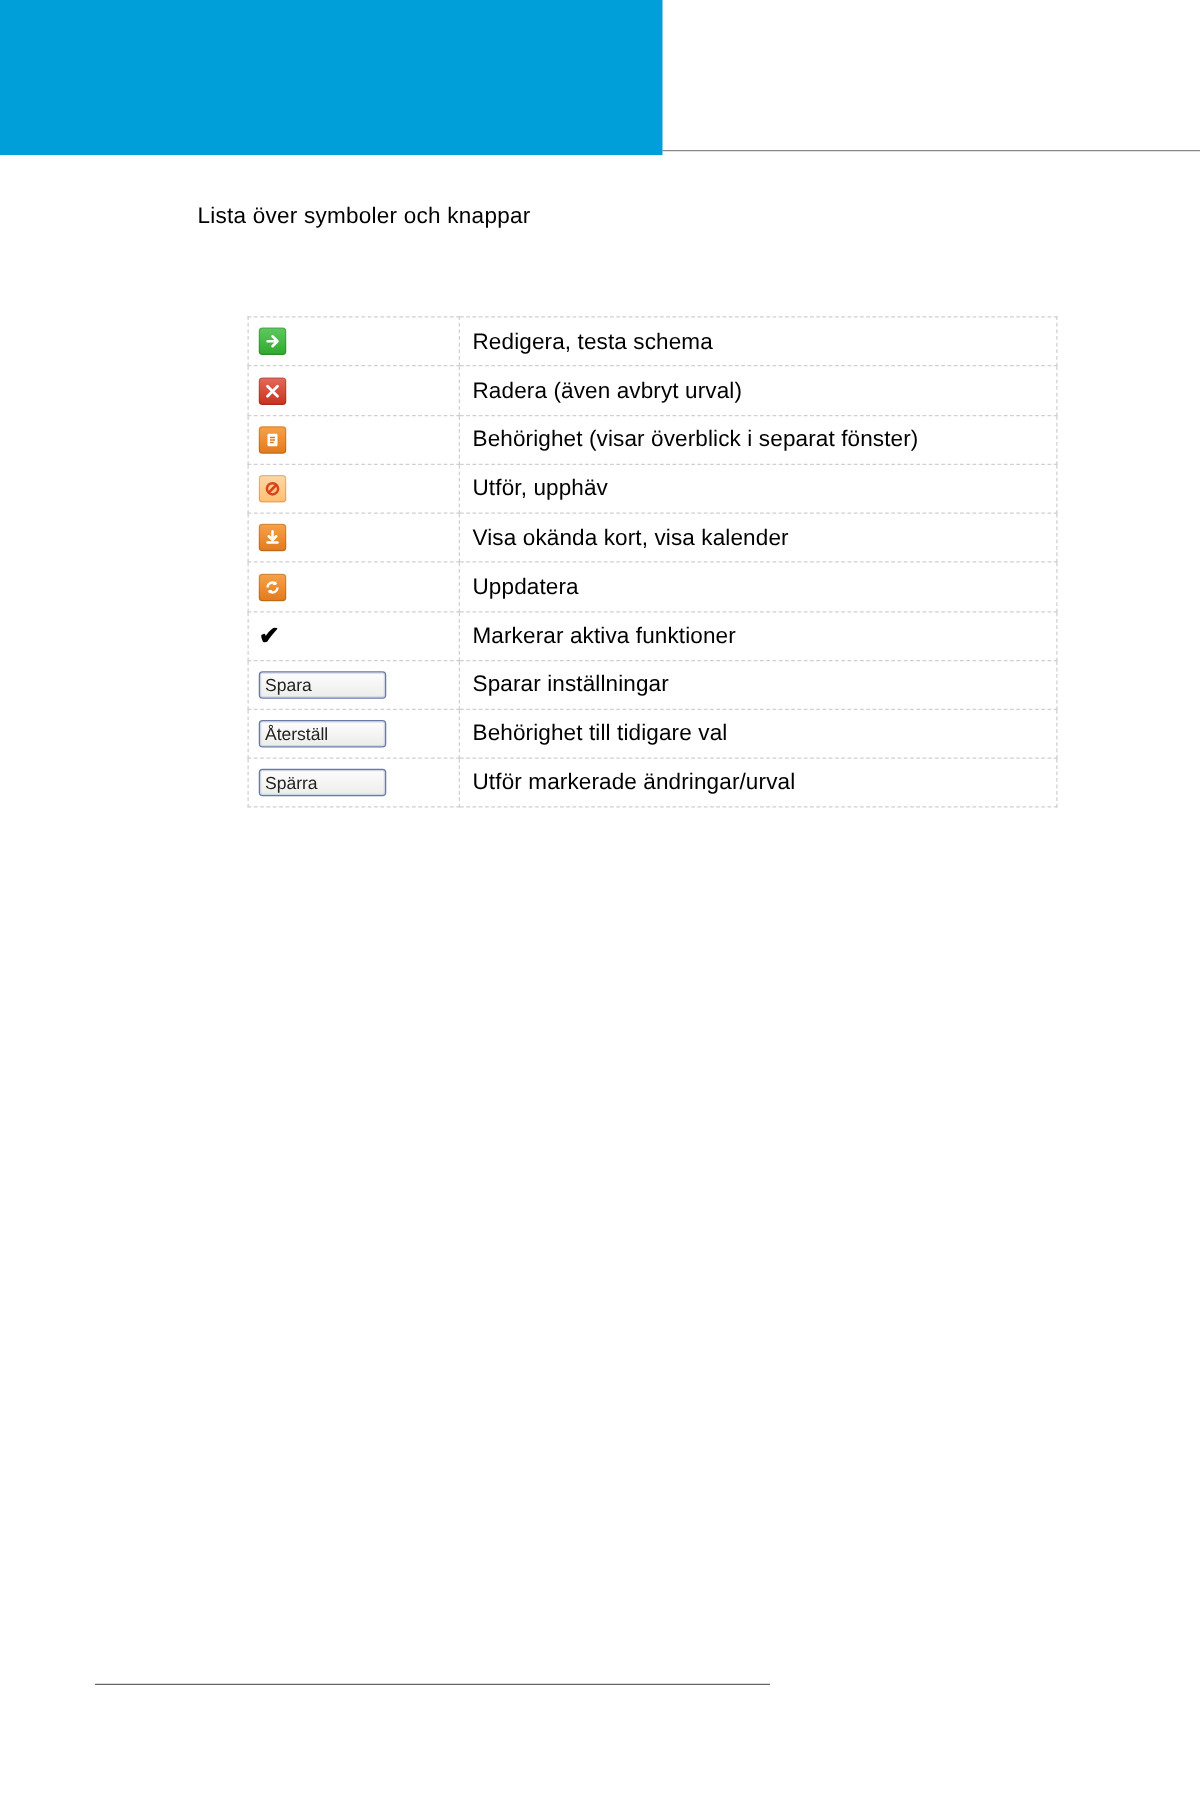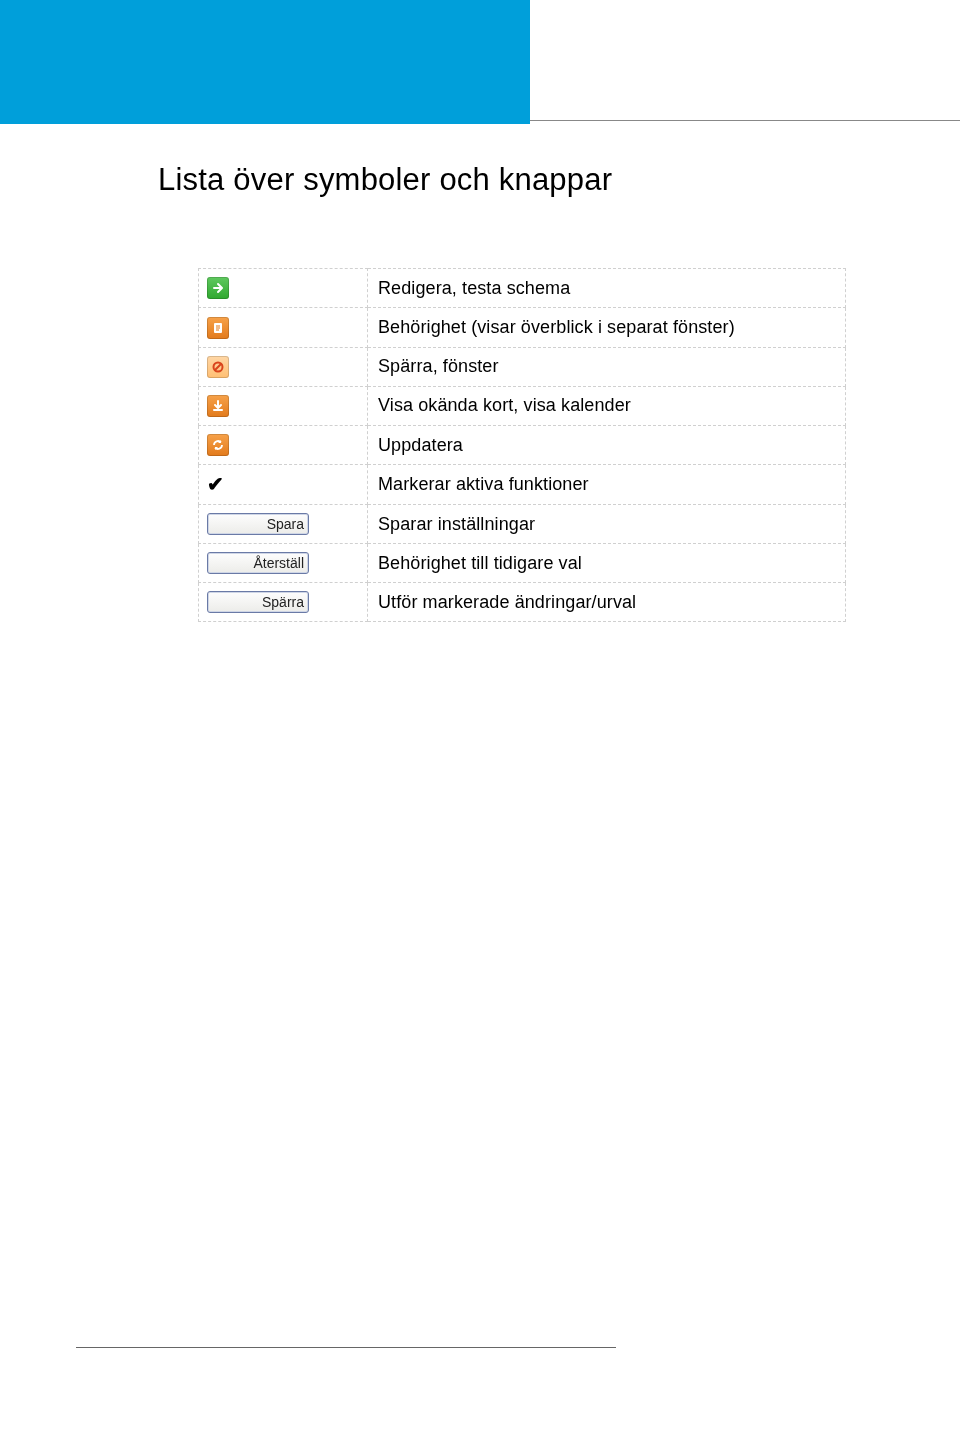--- a/index.html
+++ b/index.html
@@ -1,35 +1,35 @@
 <!DOCTYPE html>
 <html><head>
 <meta charset="utf-8">
 <style>
   html,body{margin:0;padding:0;background:#fff;font-family:Arial,Helvetica,sans-serif;color:#000;}
   .page{width:960px;min-height:1444px;position:relative;}
   .banner{width:530px;height:124px;background:#009fda;}
   .rule-top{position:absolute;left:530px;top:116px;width:430px;height:4px;border-bottom:1px solid #888;}
   .content{padding:38px 0 0 158px;}
-  .heading{font-size:31px;font-weight:normal;margin:0 0 70px 0;letter-spacing:.2px;}
+  .heading{font-size:18px;font-weight:normal;margin:0 0 70px 0;letter-spacing:.2px;}
   .tbl{border-collapse:collapse;width:648px;margin-left:40px;}
   .tbl td{border:1px dashed #d0d0d0;padding:8px 10px;font-size:18px;vertical-align:middle;}
   .tbl td.cico{width:150px;text-align:left;padding-left:8px;}
   .desc{letter-spacing:.1px;}
   
   .isq{display:inline-flex;width:22px;height:22px;border-radius:3px;align-items:center;justify-content:center;vertical-align:middle;box-shadow:inset 0 0 0 1px rgba(0,0,0,.15);}
   .isq svg{width:14px;height:14px;display:block;}
   .g-green{background:linear-gradient(#5fc95f,#2fa82f);}
   .g-red{background:linear-gradient(#e46a5a,#c7321f);}
   .g-orange{background:linear-gradient(#f7a24a,#e27a1c);}
   .g-olight{background:linear-gradient(#ffd7a6,#ffbf73);}
   .ring{width:22px;height:22px;border-radius:50%;background:radial-gradient(circle at 50% 50%,#9be49b 0 38%,#2fa82f 40% 70%,#1d7a1d 72% 100%);display:inline-block;vertical-align:middle;box-shadow:inset 0 0 0 1px rgba(0,0,0,.2);}
   .tick{font-size:20px;font-weight:bold;display:inline-block;line-height:22px;}
   
-  .btnlike{display:inline-block;min-width:92px;padding:2px 4px;font-size:14px;text-align:right;background:linear-gradient(#fdfdfd,#ecece9);border:1px solid #6a7aa6;border-radius:3px;color:#222;box-shadow:0 0 0 1px #cfd6e6 inset;}
+  .btnlike{display:inline-block;min-width:92px;padding:2px 4px;font-size:14px;text-align:left;background:linear-gradient(#fdfdfd,#ecece9);border:1px solid #6a7aa6;border-radius:3px;color:#222;box-shadow:0 0 0 1px #cfd6e6 inset;}
   .footer-rule{position:absolute;left:76px;bottom:96px;width:540px;border-top:1px solid #666;}
 </style>
 </head>
 <body>
 
 <div class="page">
   <div class="banner"></div>
   <div class="rule-top"></div>
 
   <div class="content">
@@ -42,39 +42,49 @@
             <span class="isq g-green">
               <svg viewBox="0 0 14 14">
                   <path d="M3 7h6M7 3l4 4-4 4" stroke="#fff" stroke-width="2" fill="none" stroke-linecap="round" stroke-linejoin="round"></path>
                 </svg>
             </span>
           </td>
           <td class="desc">Redigera, testa schema</td>
         </tr>
         <tr>
           <td class="cico">
+            <span class="isq g-red">
+              <svg viewBox="0 0 14 14">
+                  <path d="M3 3l8 8M11 3l-8 8" stroke="#fff" stroke-width="2.2" stroke-linecap="round"></path>
+                </svg>
+            </span>
+          </td>
+          <td class="desc">Radera (även avbryt urval)</td>
+        </tr>
+        <tr>
+          <td class="cico">
             <span class="isq g-orange">
               <svg viewBox="0 0 14 14">
                   <rect x="3" y="2" width="8" height="10" rx="1" fill="#fff"></rect>
                   <path d="M5 5h4M5 7h4M5 9h3" stroke="#e27a1c" stroke-width="1.2"></path>
                 </svg>
             </span>
           </td>
           <td class="desc">Behörighet (visar överblick i separat fönster)</td>
         </tr>
         <tr>
           <td class="cico">
             <span class="isq g-olight">
               <svg viewBox="0 0 14 14">
                   <circle cx="7" cy="7" r="4.5" fill="none" stroke="#d9441c" stroke-width="2"></circle>
                   <path d="M4 10L10 4" stroke="#d9441c" stroke-width="2"></path>
                 </svg>
             </span>
           </td>
-          <td class="desc">Spärra, fönster</td>
+          <td class="desc">Utför, upphäv</td>
         </tr>
         <tr>
           <td class="cico">
             <span class="isq g-orange">
               <svg viewBox="0 0 14 14">
                   <path d="M7 2v6M4 6l3 3 3-3" stroke="#fff" stroke-width="2" fill="none" stroke-linecap="round" stroke-linejoin="round"></path>
                   <path d="M3 11h8" stroke="#fff" stroke-width="2" stroke-linecap="round"></path>
                 </svg>
             </span>
           </td>

